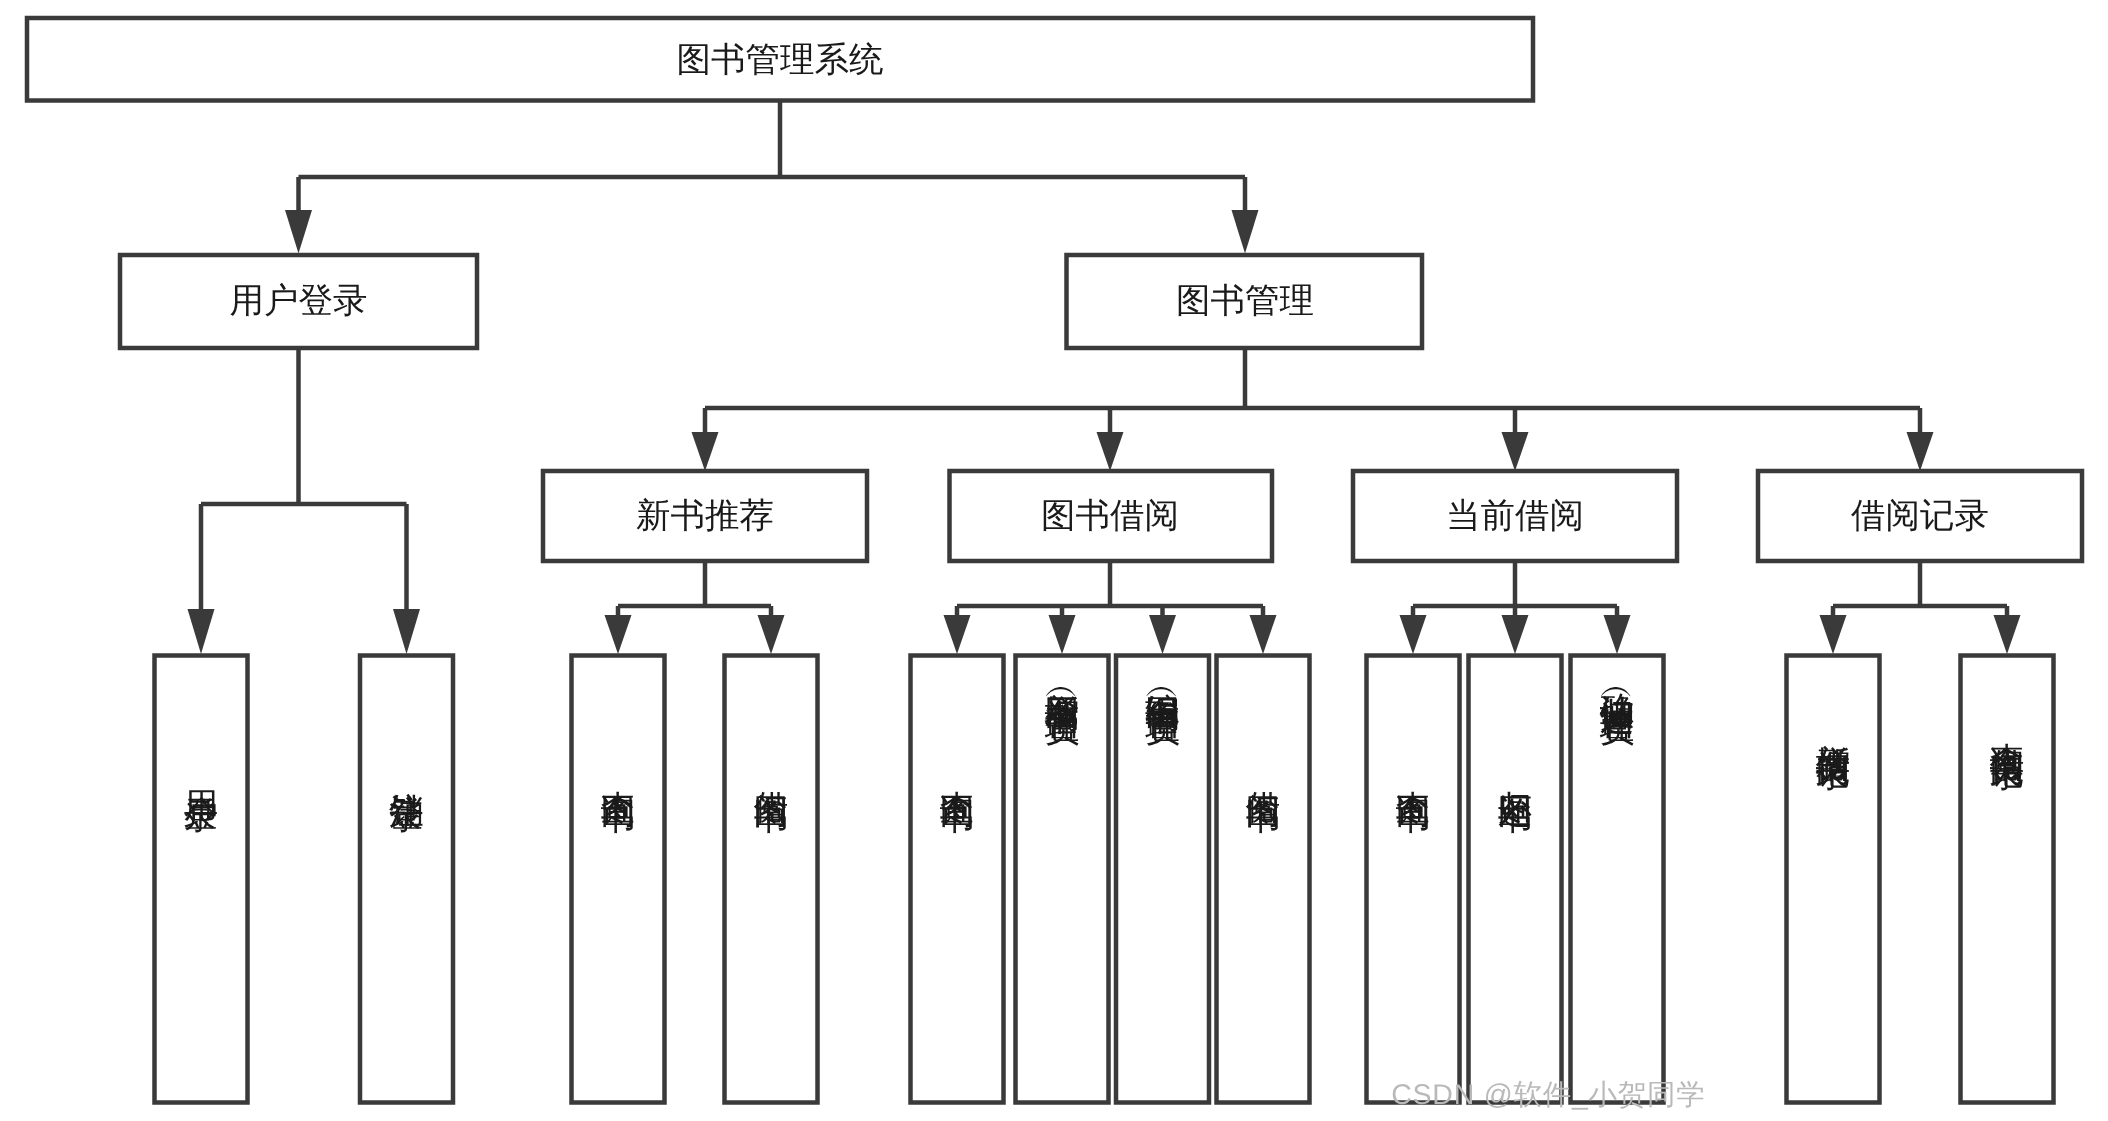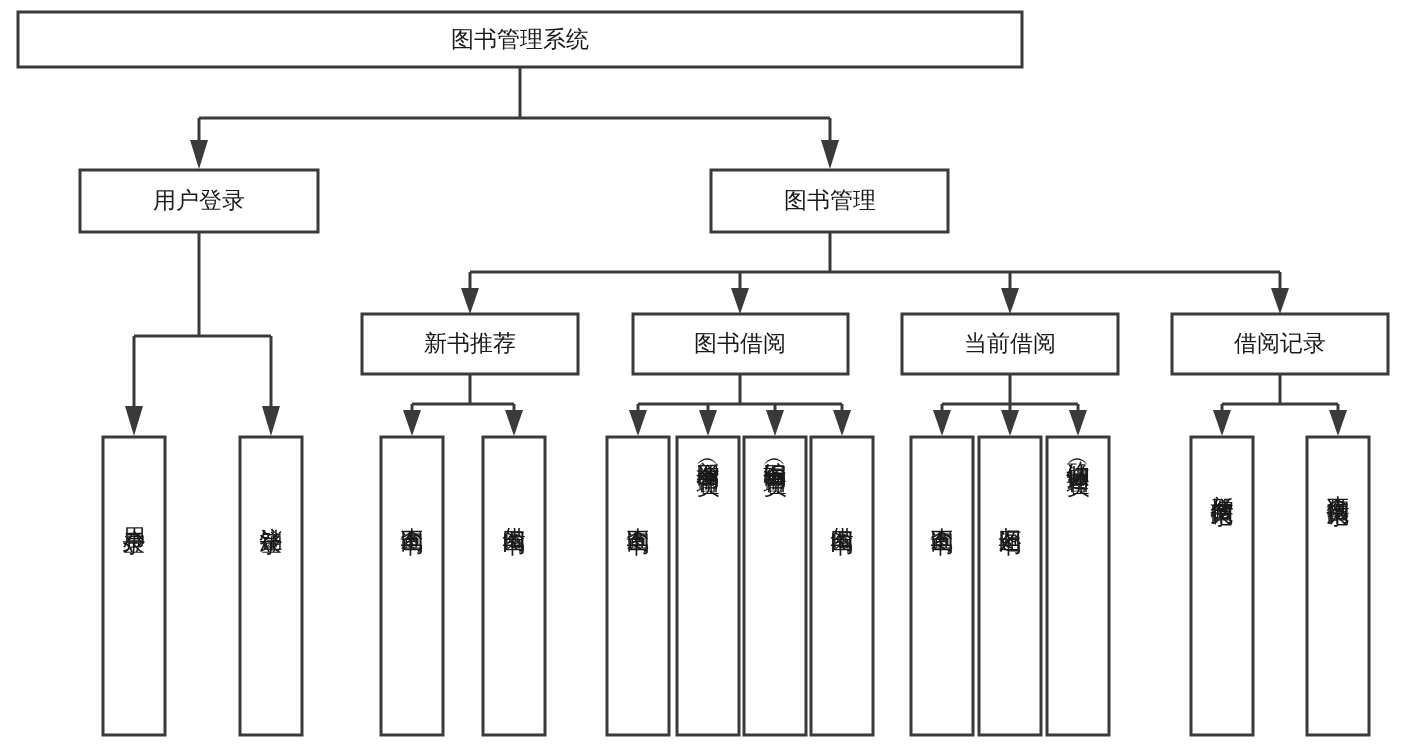--- a/index.html
+++ b/index.html
@@ -241,14 +241,15 @@
   </div>
 
   <div class="vert-label-wrap" style="left:1191px; top:437px; width:62px; height:298px;">
     <span class="vert-label" style="margin-top:40px;">新增借阅记录</span>
   </div>
 
   <div class="vert-label-wrap" style="left:1307px; top:437px; width:62px; height:298px;">
     <span class="vert-label" style="margin-top:40px;">查询借阅记录</span>
   </div>
 
+  <div class="watermark">CSDN @软件_小贺同学</div>
 
 </div>
 
 </body></html>

